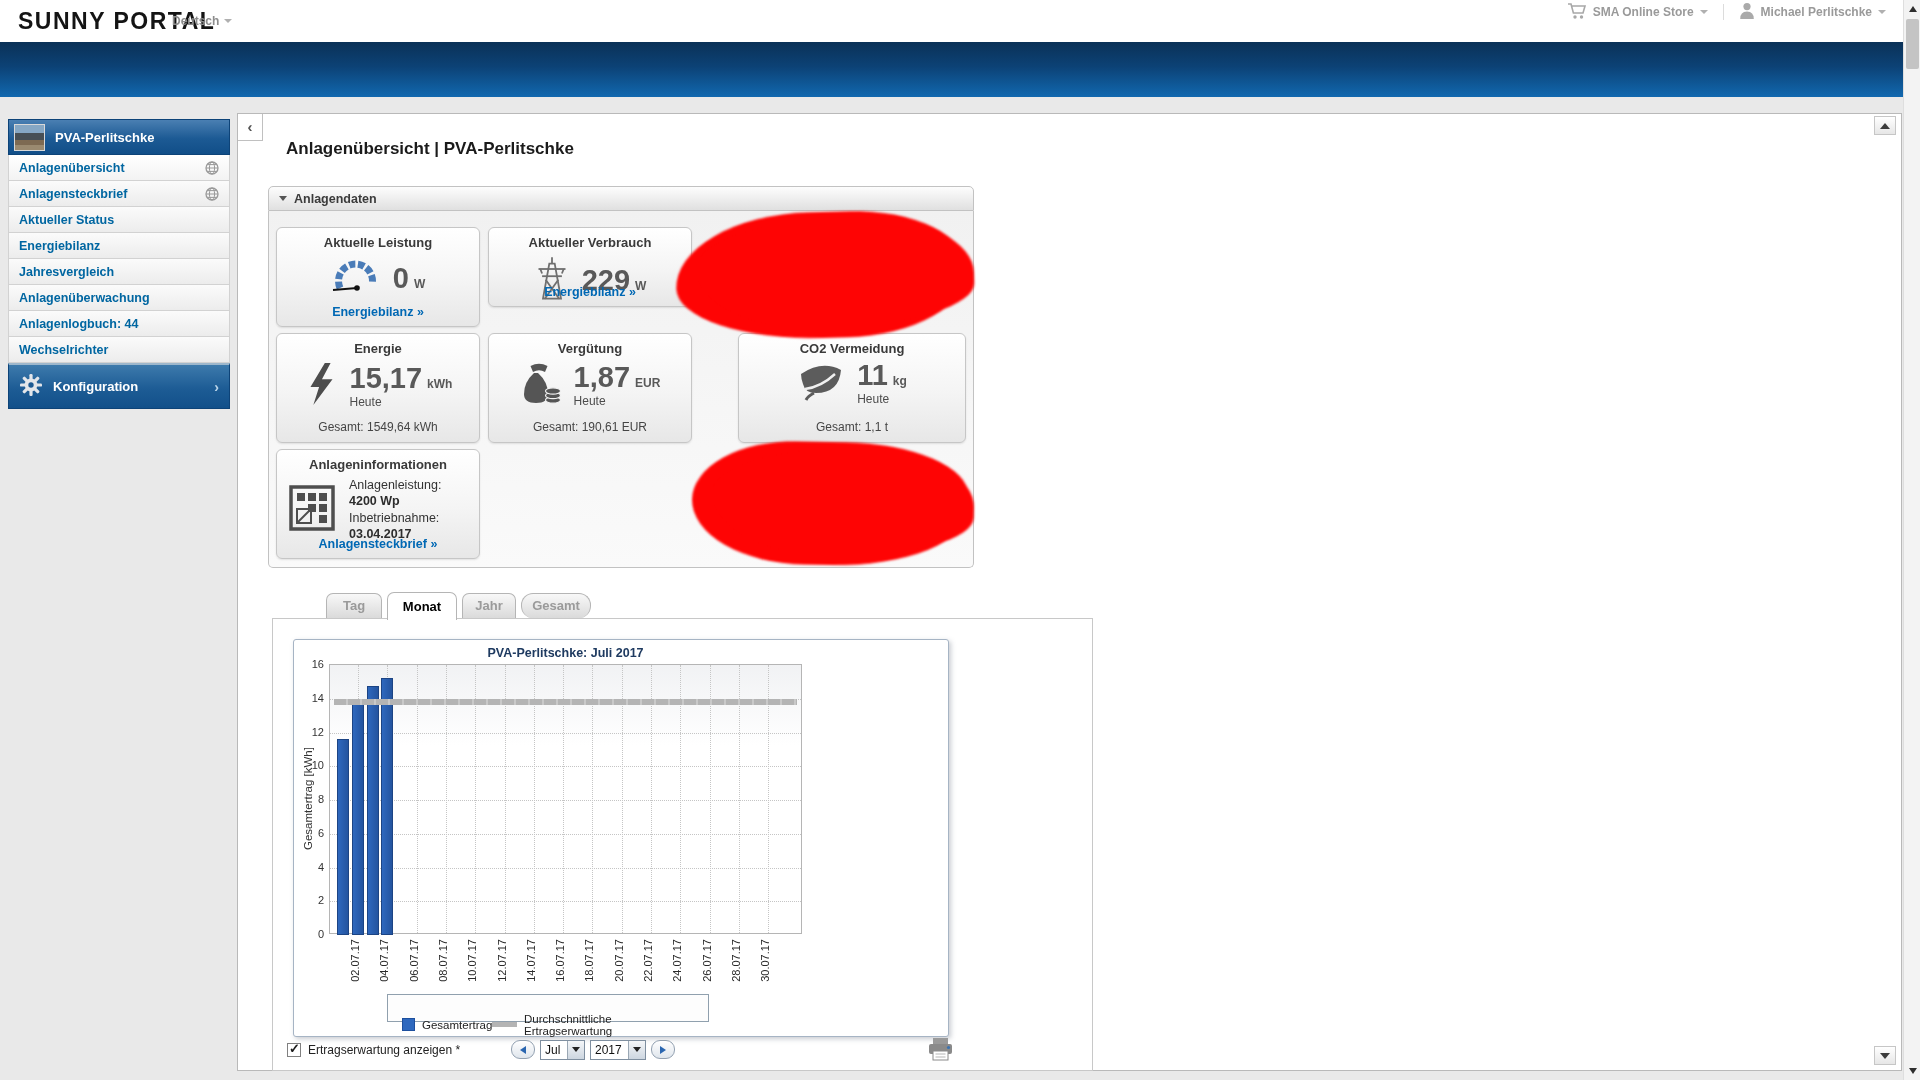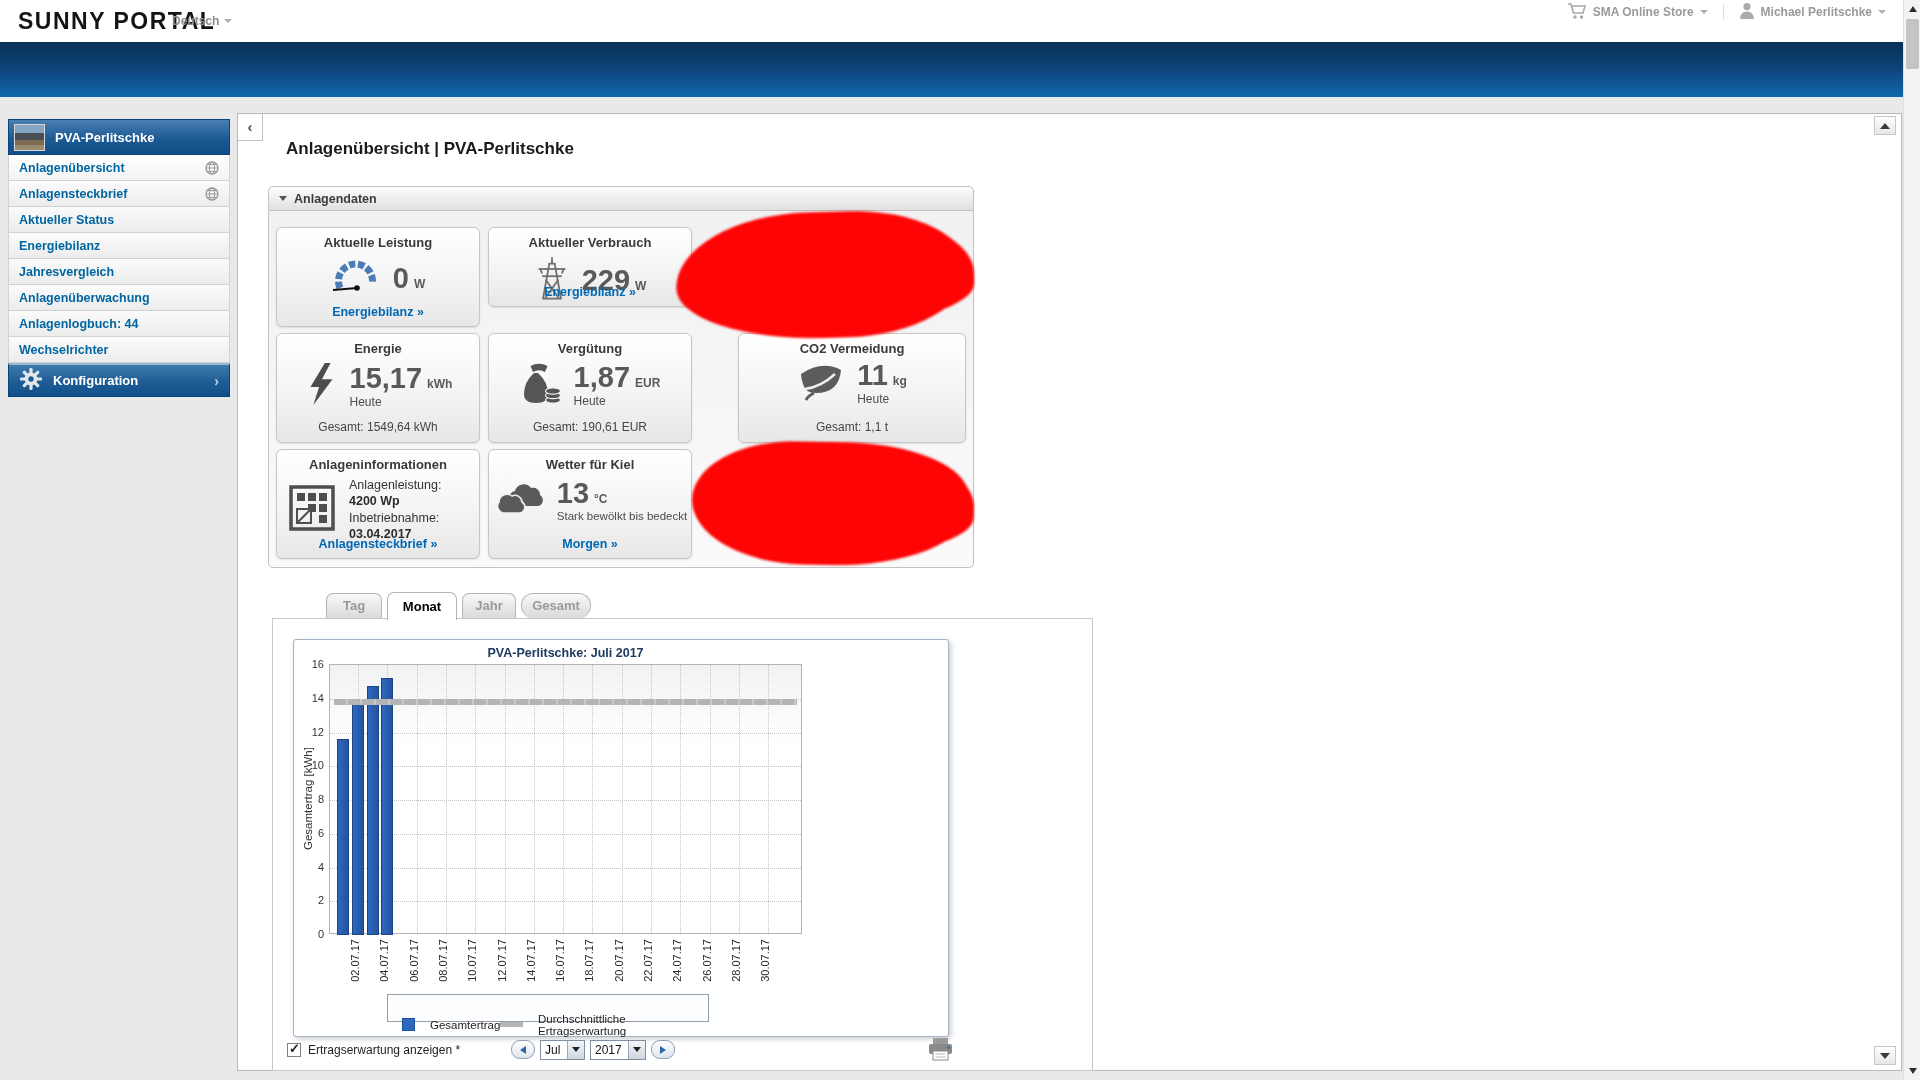--- a/index.html
+++ b/index.html
@@ -27,21 +27,21 @@
   .plant-header { height:36px; background:linear-gradient(180deg,#4a7fb2 0%,#1c5a94 55%,#114e88 100%);
     border:1px solid #0d4378; display:flex; align-items:center; cursor:pointer; }
   .plant-photo { width:31px; height:27px; margin-left:5px; border:1px solid #d8d8d8;
     background:linear-gradient(180deg,#86a7c4 0 32%,#474f55 32% 58%,#7d6a52 58% 78%,#9a8a70 78% 100%); }
   .plant-name { color:#fff; font-weight:bold; font-size:13px; margin-left:10px; }
   .side-item { height:26px; border:1px solid #d2d2d2; border-top:none;
     background:linear-gradient(180deg,#fbfbfb,#ececec);
     display:flex; align-items:center; padding:0 10px; color:#0066a1; font-weight:bold; font-size:12.5px; cursor:pointer; }
   .side-item.active { background:linear-gradient(180deg,#ffffff,#f3f3f3); }
   .globe { margin-left:auto; display:flex; align-items:center; }
-  .config { height:34px; background:linear-gradient(180deg,#3d7aac 0%,#1d5c95 55%,#12508a 100%);
+  .config { height:46px; background:linear-gradient(180deg,#3d7aac 0%,#1d5c95 55%,#12508a 100%);
     border:1px solid #0d4378; border-top:2px solid #9db7cc; display:flex; align-items:center; padding:0 10px; cursor:pointer; }
   .config .cfg-label { color:#fff; font-weight:bold; font-size:13px; margin-left:10px; }
   .cfg-chevron { margin-left:auto; color:#bcd6ea; font-size:14px; font-weight:bold; }
   
   .content { position:absolute; left:237px; top:113px; width:1665px; height:958px; background:#fff; border:1px solid #b9b9b9; }
   .collapse-tab { position:absolute; left:238px; top:114px; width:25px; height:27px; background:#fff;
     border-right:1px solid #c0c0c0; border-bottom:1px solid #c0c0c0; text-align:center; line-height:25px;
     font-size:15px; font-weight:bold; color:#555; cursor:pointer; z-index:5; }
   .collapse-tab::before { content:"‹"; }
   .page-title { position:absolute; left:286px; top:139px; font-size:17px; font-weight:bold; color:#1b1b1b; z-index:4;}
@@ -88,21 +88,21 @@
   .hgrid { position:absolute; left:0; right:0; height:0; border-top:1px dotted #c5c5c5; }
   .vgrid { position:absolute; top:0; bottom:0; width:0; border-left:1px dotted #c5c5c5; }
   .bar { position:absolute; width:12px; border:1px solid #1c4484; }
   .exline { position:absolute; left:4px; right:4px; height:6px; }
   .ytick { position:absolute; width:26px; left:4px; text-align:right; font-size:11px; color:#333; }
   .xtick { position:absolute; top:299px; writing-mode:vertical-rl; transform:rotate(180deg); font-size:11px; color:#2a2a2a; white-space:nowrap; }
   .c-ylab { position:absolute; left:8px; top:24px; height:270px; writing-mode:vertical-rl; transform:rotate(180deg);
     text-align:center; font-size:11.5px; color:#333; }
   .c-legend { position:absolute; left:93px; top:354px; width:322px; height:28px; border:1px solid #90a0ae; background:#fdfdfd;
     display:flex; align-items:center; justify-content:space-between; padding:0 14px; font-size:11.5px; color:#222; }
-  .lg { display:flex; align-items:center; gap:15px;margin-top:33px; }
+  .lg { display:flex; align-items:center; gap:7px;margin-top:33px; }
   .sw-bar { width:13px; height:13px; border:1px solid #1d4f9e; }
   .sw-line { width:26px; height:5px; }
   
   .ctl-check { position:absolute; left:14px; top:424px; width:14px; height:14px; border:1px solid #808080; background:#fff; cursor:pointer; }
   .ctl-check::before { content:"✓"; position:absolute; left:1px; top:-3px; font-size:13px; font-weight:bold; color:#1c1c1c; }
   .ctl-label { position:absolute; left:35px; top:424px; font-size:12px; color:#222; }
   .monthnav { position:absolute; left:238px; top:420px; height:21px; display:flex; align-items:center; gap:5px; }
   .navbtn { width:24px; height:19px; border:1px solid #93a1b1; border-radius:9px; background:linear-gradient(180deg,#ffffff,#dfe5ec);
     display:flex; align-items:center; justify-content:center; cursor:pointer; }
   .tri-left { width:0;height:0;border-top:4px solid transparent;border-bottom:4px solid transparent;border-right:6px solid #2a66b0; }
@@ -348,39 +348,20 @@
       <span class="info-lines">
         <span>Anlagenleistung:</span><br>
         <b>4200 Wp</b><br>
         <span>Inbetriebnahme:</span><br>
         <b>03.04.2017</b>
       </span>
     </div>
     <div class="t-link">Anlagensteckbrief »</div>
   </div>
 
-  <div class="tile" style="left:220px;top:263px;width:204px;height:110px;">
-    <div class="t-title">Wetter für Kiel</div>
-    <div class="t-mid" style="gap:8px;">
-      <span><svg width="56" height="42" viewBox="0 0 56 42">
-            <g fill="#5a5a5a">
-              <path d="M22 14 a9 9 0 0 1 16 -3 a7 7 0 0 1 9 7 a6 6 0 0 1 -2 11 l-20 0 a7 7 0 0 1 -3 -15 z"></path>
-              <path d="M6 25 a8 8 0 0 1 13 -6 a7 7 0 0 1 10 6 a6 6 0 0 1 -2 11 l-17 0 a7 7 0 0 1 -4 -11 z" stroke="#f0f0f0" stroke-width="1.6"></path>
-            </g>
-          </svg></span>
-      <span class="t-col">
-        <span class="t-val-row">
-            <span class="t-value">13</span>
-            <span class="t-unit">°C</span>
-          </span>
-        <span class="t-sub" style="font-size:11.5px;">Stark bewölkt bis bedeckt</span>
-      </span>
-    </div>
-    <div class="t-link">Morgen »</div>
-  </div>
 </div>
 
 <div class="redact redact-1"></div>
 <div class="redact redact-2"></div>
 
 <div class="tabs" id="tabs">
     <div class="tab" style="width: 56px; margin-left: 36px;">Tag</div>
     <div class="tab active" style="width: 70px;">Monat</div>
     <div class="tab" style="width: 54px;">Jahr</div>
     <div class="tab" style="width: 70px; border-radius: 12px;">Gesamt</div>

